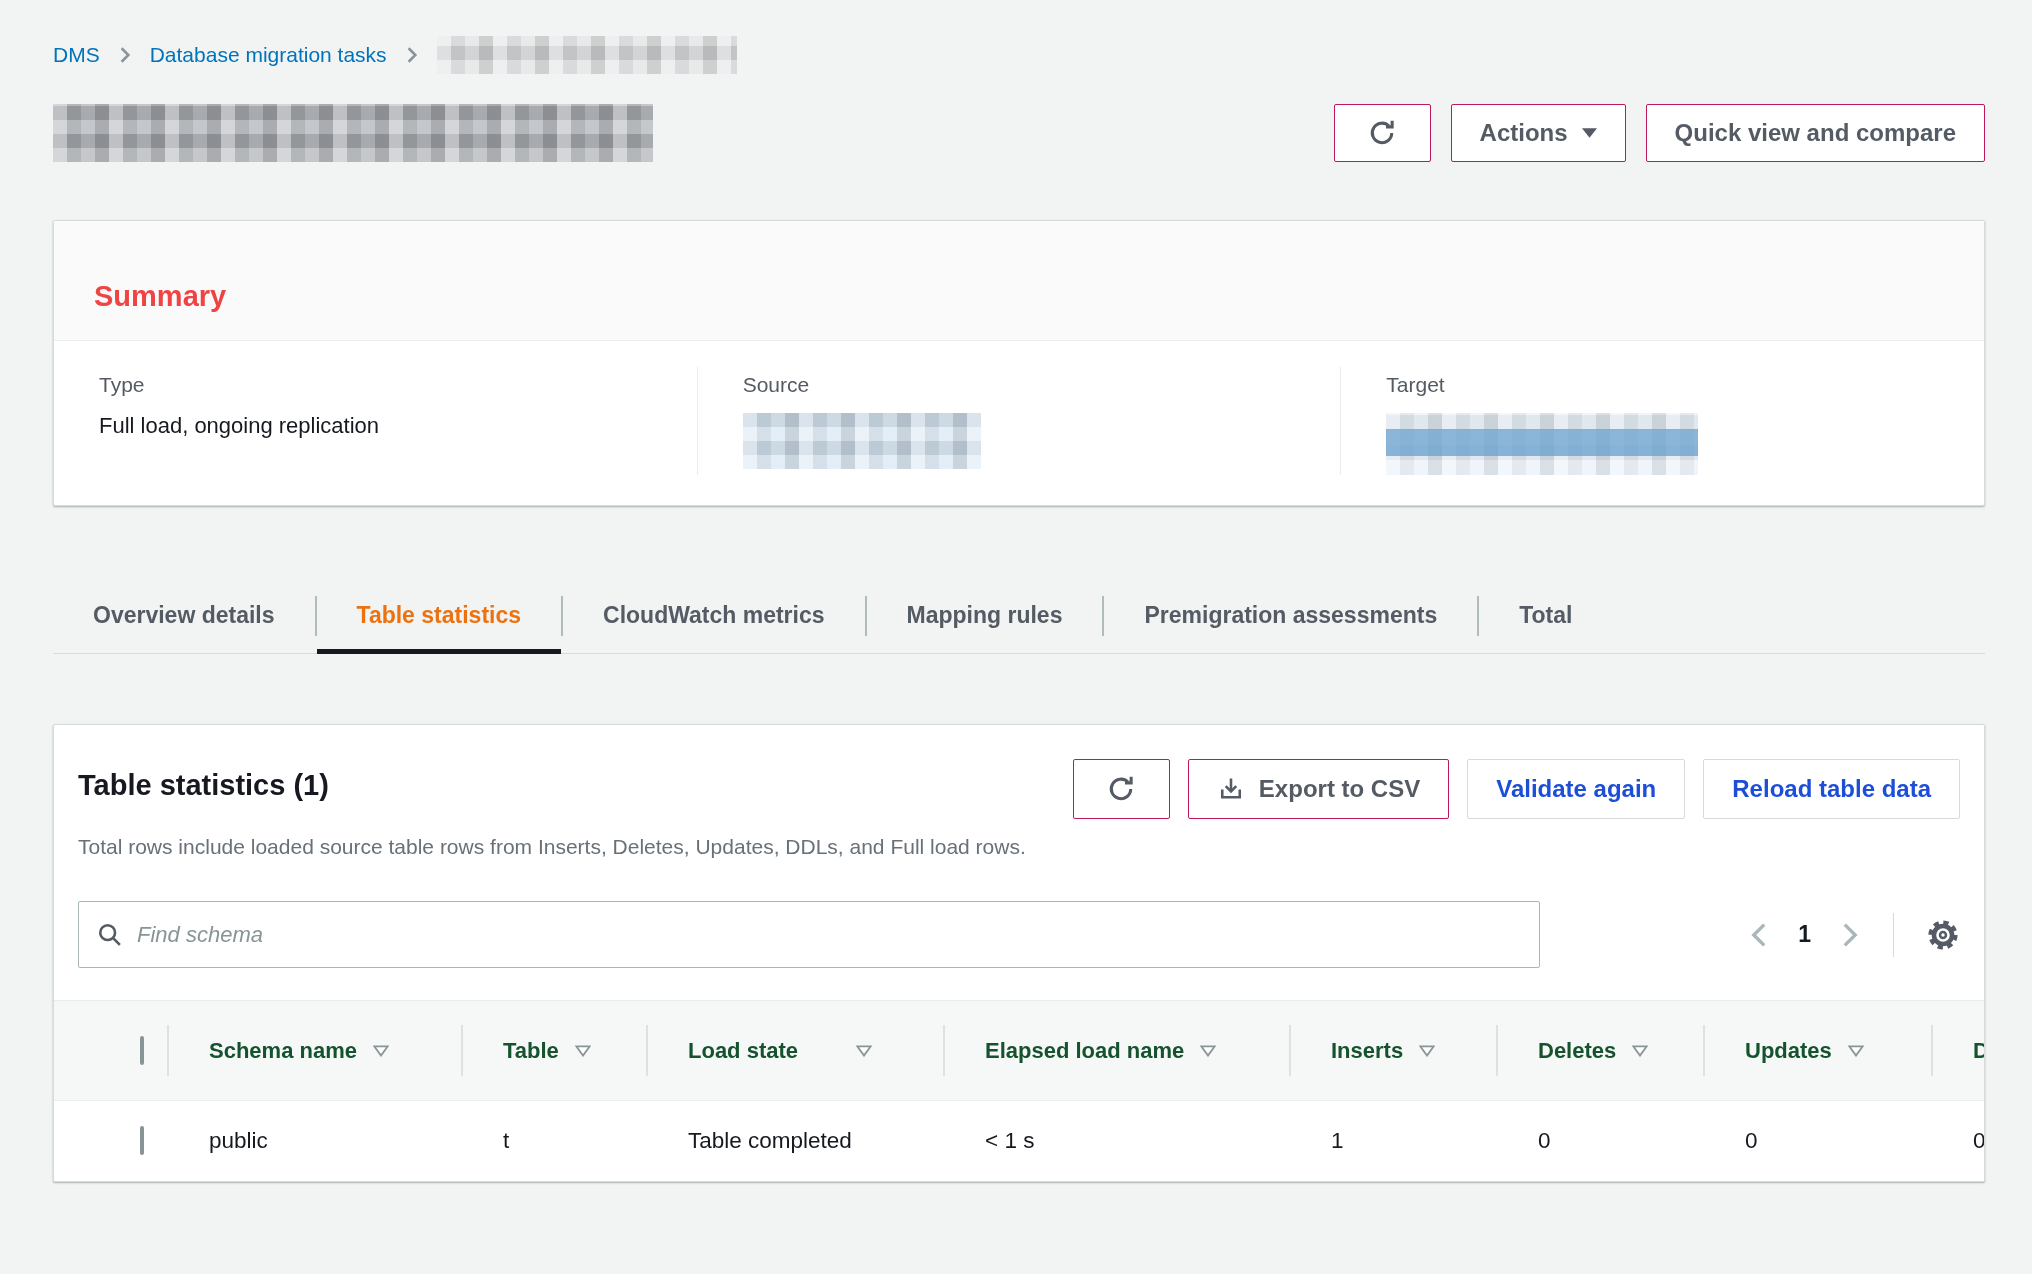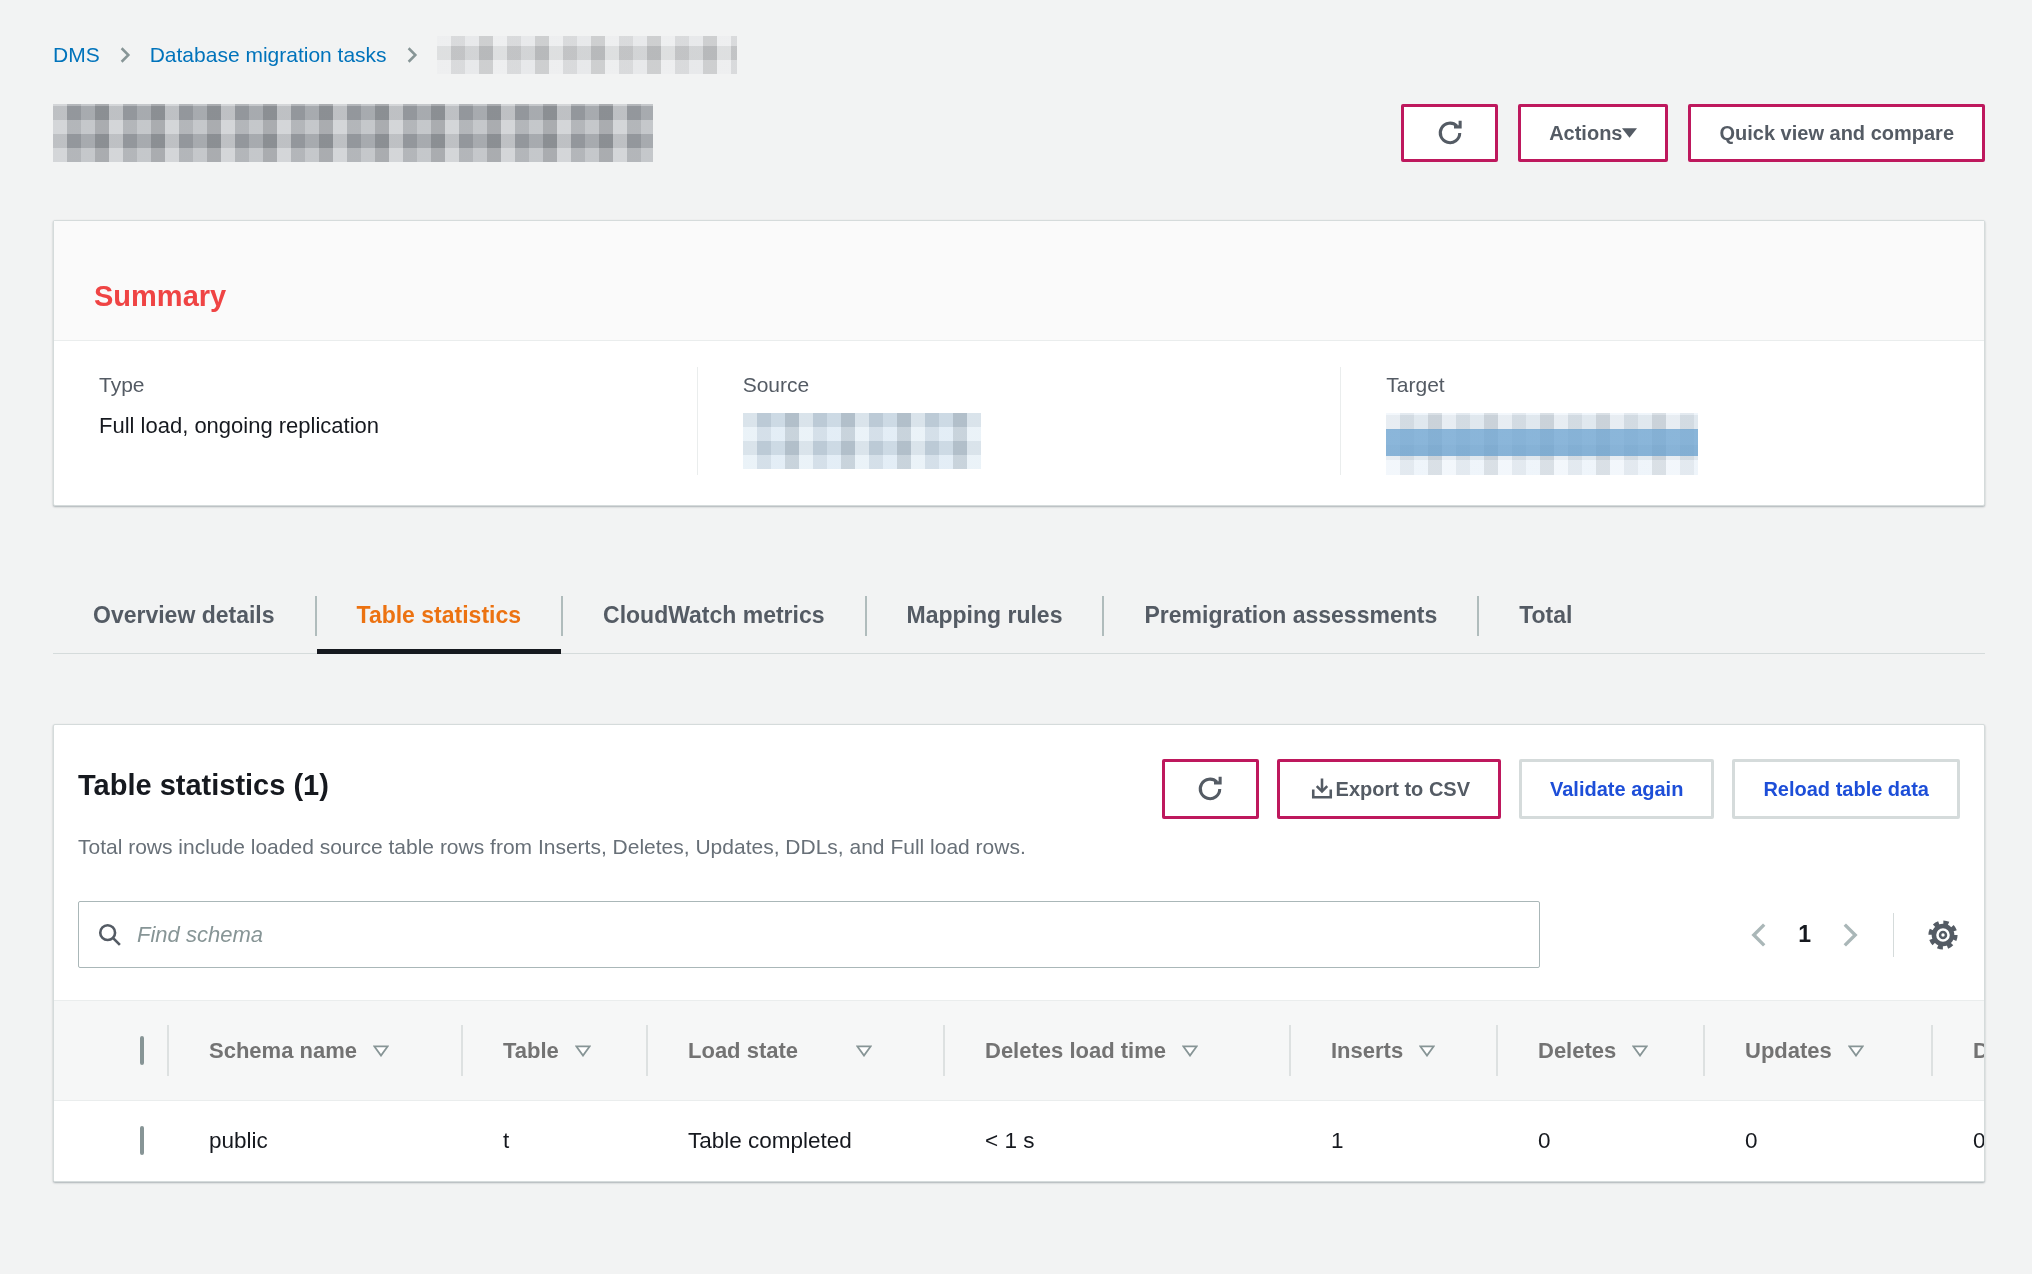--- a/index.html
+++ b/index.html
@@ -34,23 +34,23 @@
     background-image:
       linear-gradient(180deg, rgba(255,255,255,0) 0 26%, rgba(104,160,206,.75) 26% 70%, rgba(255,255,255,0) 70%),
       repeating-linear-gradient(90deg, rgba(255,255,255,.35) 0 14px, rgba(0,0,0,.04) 14px 28px, rgba(255,255,255,.15) 28px 42px, rgba(0,0,0,.08) 42px 56px),
       repeating-linear-gradient(0deg, rgba(255,255,255,.22) 0 15px, rgba(0,0,0,.05) 15px 30px);
   }
 
   
   .title-row { margin-top:30px; display:flex; align-items:center; justify-content:space-between; }
   .btn-group { display:flex; align-items:center; gap:20px; }
   .btn {
-    height:58px; background:#fff; border:3px solid #be185d; border-radius:2px;
-    color:#545b64; font-weight:700; font-size:20px; font-family:inherit;
-    display:flex; align-items:center; justify-content:center; 
+    height:58px; background:#fff; border:1px solid #be185d; border-radius:2px;
+    color:#545b64; font-weight:700; font-size:24px; font-family:inherit;
+    display:flex; align-items:center; justify-content:center; gap:14px;
     padding:0 28px; cursor:pointer; white-space:nowrap;
   }
   .btn.icon-only { width:97px; padding:0; }
   .btn.disabled { border-color:#d5dbdb; color:#1d4ed8; cursor:default; }
   .caret-down { display:inline-block; }
 
   
   .card {
     background:#fff; border:1px solid #d5dbdb; border-radius:2px;
     box-shadow:0 1px 2px 0 rgba(0,28,36,.3);
@@ -103,21 +103,21 @@
   .page-arrow { display:flex; align-items:center; cursor:default; }
   .page-num { font-size:23px; font-weight:700; color:#16191f; }
   .pag-divider { width:1px; height:44px; background:#d5dbdb; margin:0 4px; }
   .gear-btn { display:flex; align-items:center; cursor:pointer; }
 
   
   .tbl-wrap { margin-top:32px; }
   table.stats { border-collapse:collapse; table-layout:fixed; width:2177px; }
   table.stats thead tr { background:#f6f7f7; border-top:1px solid #eaeded; border-bottom:1px solid #eaeded; height:100px; }
   table.stats th {
-    font-size:22px; font-weight:700; color:#737373; text-align:left;
+    font-size:22px; font-weight:700; color:#14532d; text-align:left;
     padding-left:42px; position:relative; white-space:nowrap;
   }
   table.stats th .th-inner { display:flex; align-items:center; gap:16px; }
   table.stats th::before {
     content:""; position:absolute; left:0; top:24px; bottom:24px; width:2px; background:#dde1e1;
   }
   table.stats th.cb-col::before { display:none; }
   table.stats tbody tr { background:#fff; height:80px; }
   table.stats td { font-size:22.5px; color:#16191f; padding-left:42px; white-space:nowrap; }
   .checkbox {
@@ -320,21 +320,21 @@
                   <span>Load state</span>
                   <span>
                       <svg width="16" height="12" viewBox="0 0 14 10">
                         <polygon points="1.2,1 12.8,1 7,9" fill="#ffffff" stroke="#879596" stroke-width="1.6"></polygon>
                       </svg>
                     </span>
                 </span>
               </th>
               <th>
                 <span class="th-inner">
-                  <span>Deletes load time</span>
+                  <span>Elapsed load name</span>
                   <span>
                       <svg width="16" height="12" viewBox="0 0 14 10">
                         <polygon points="1.2,1 12.8,1 7,9" fill="#ffffff" stroke="#879596" stroke-width="1.6"></polygon>
                       </svg>
                     </span>
                 </span>
               </th>
               <th>
                 <span class="th-inner">
                   <span>Inserts</span>

